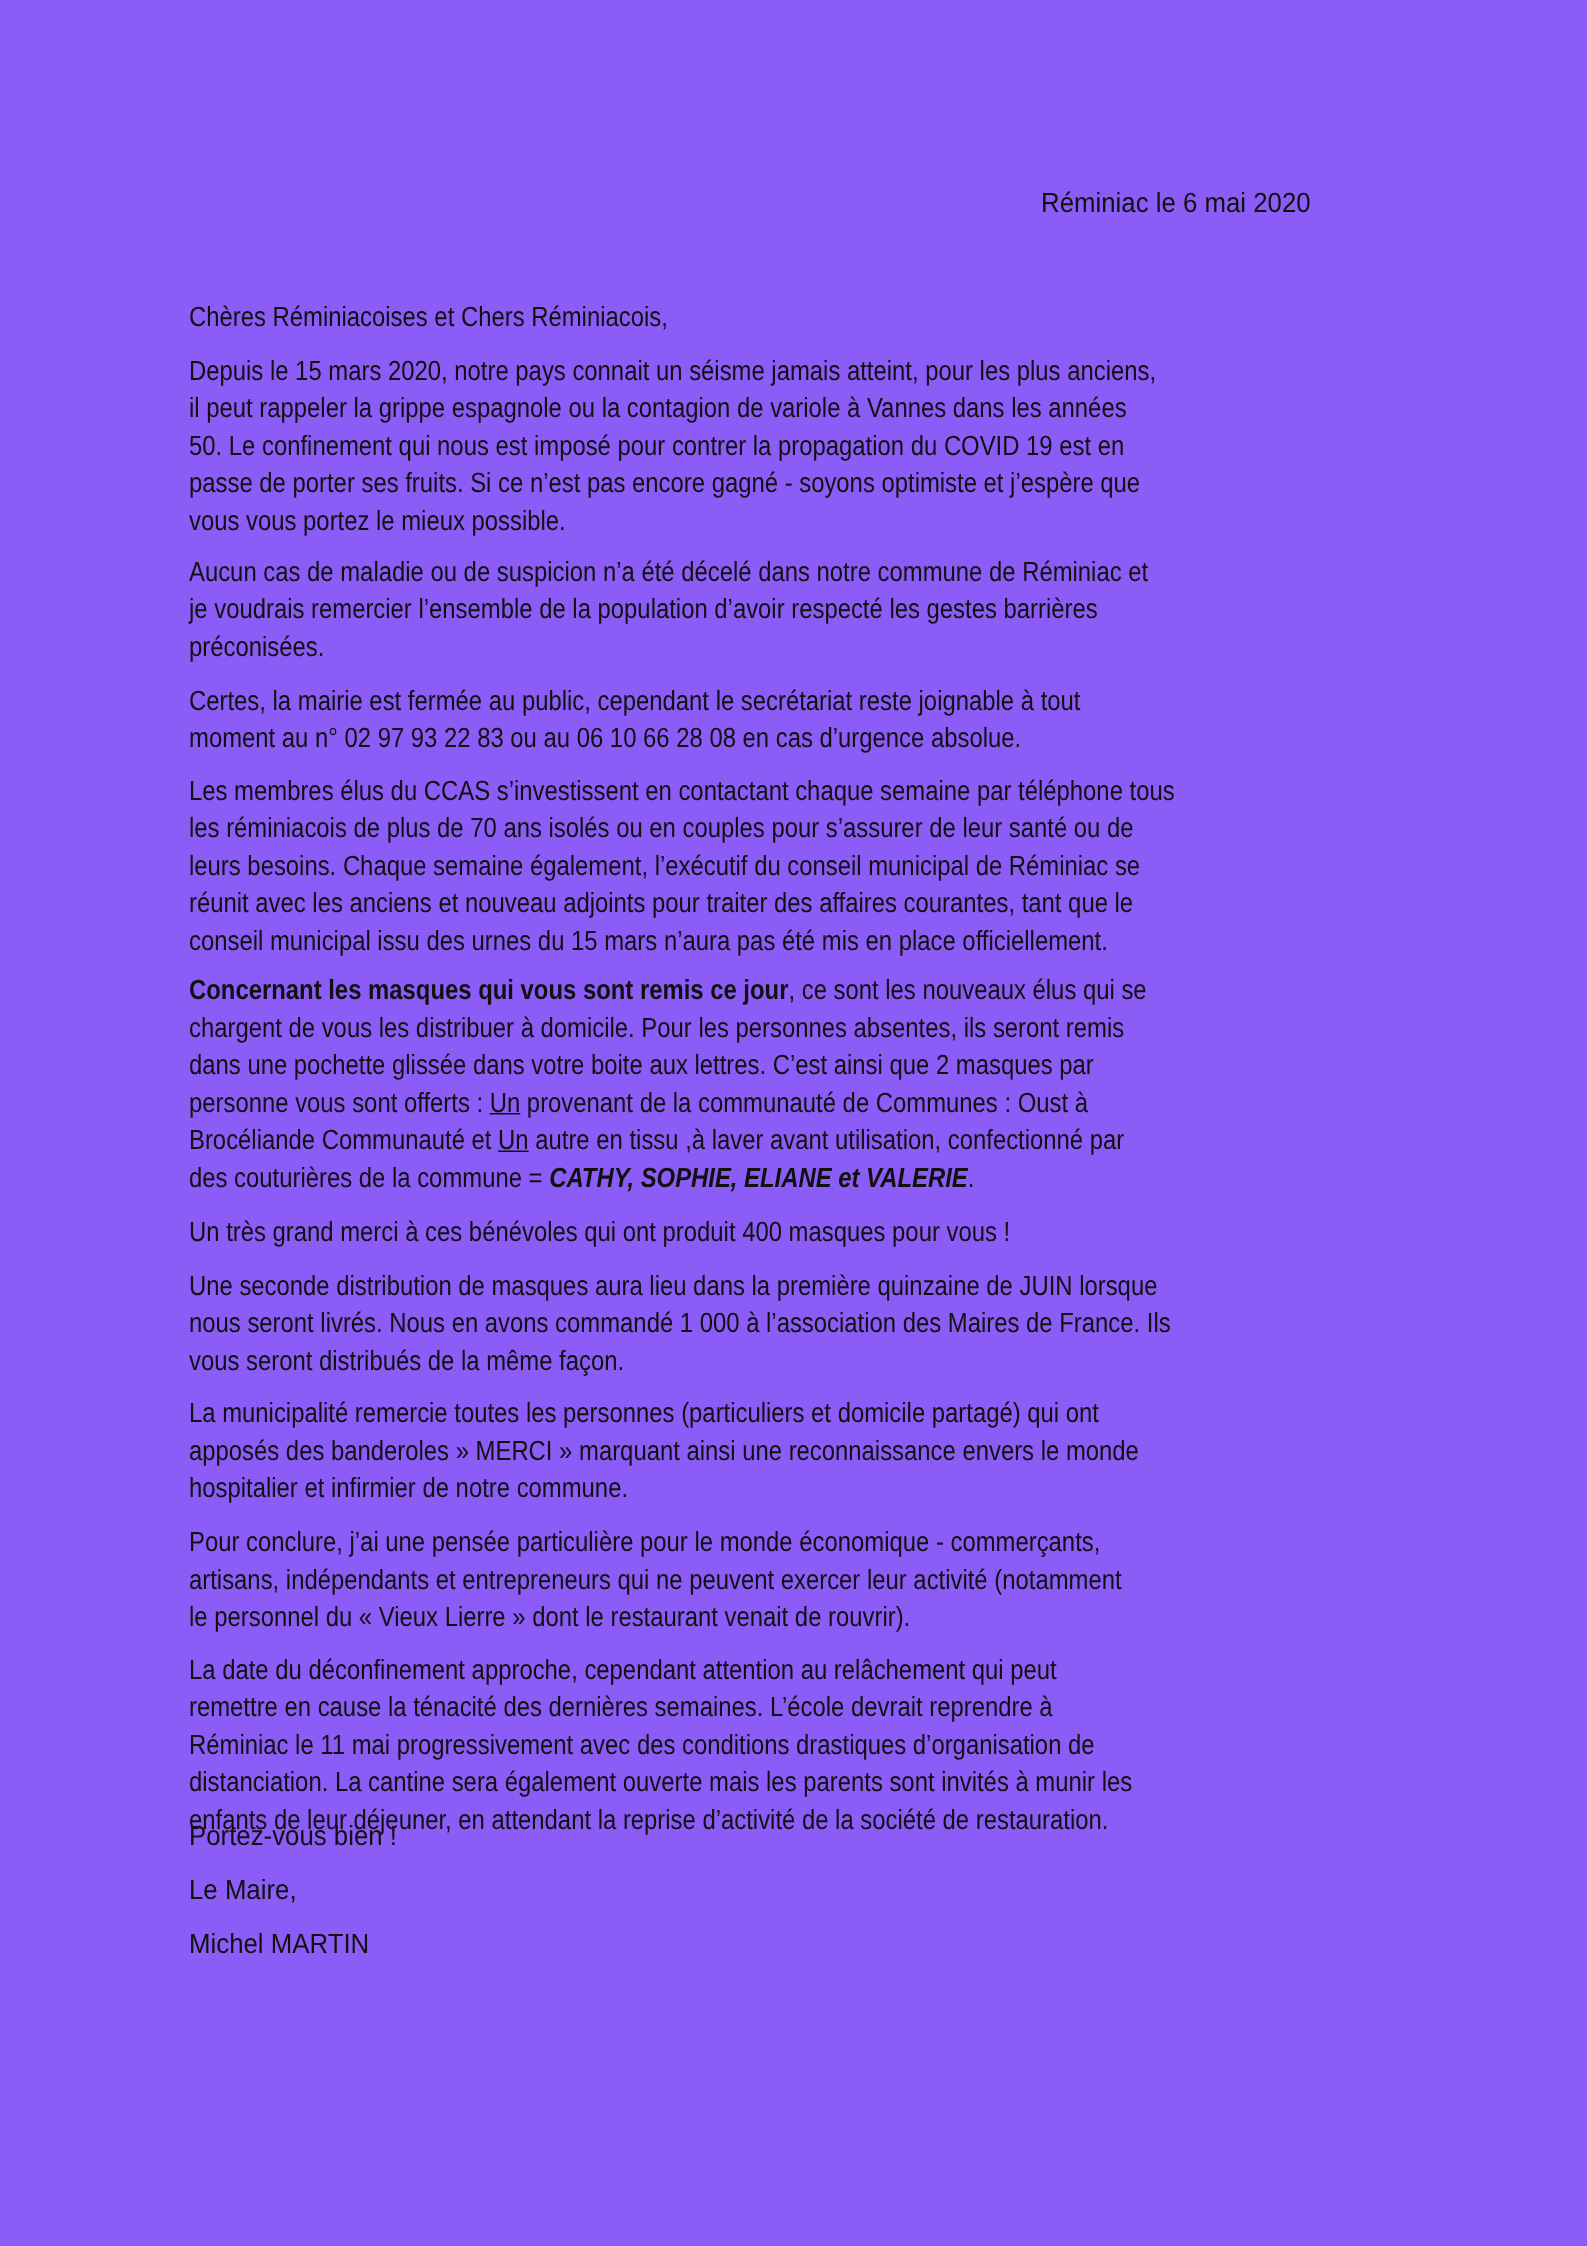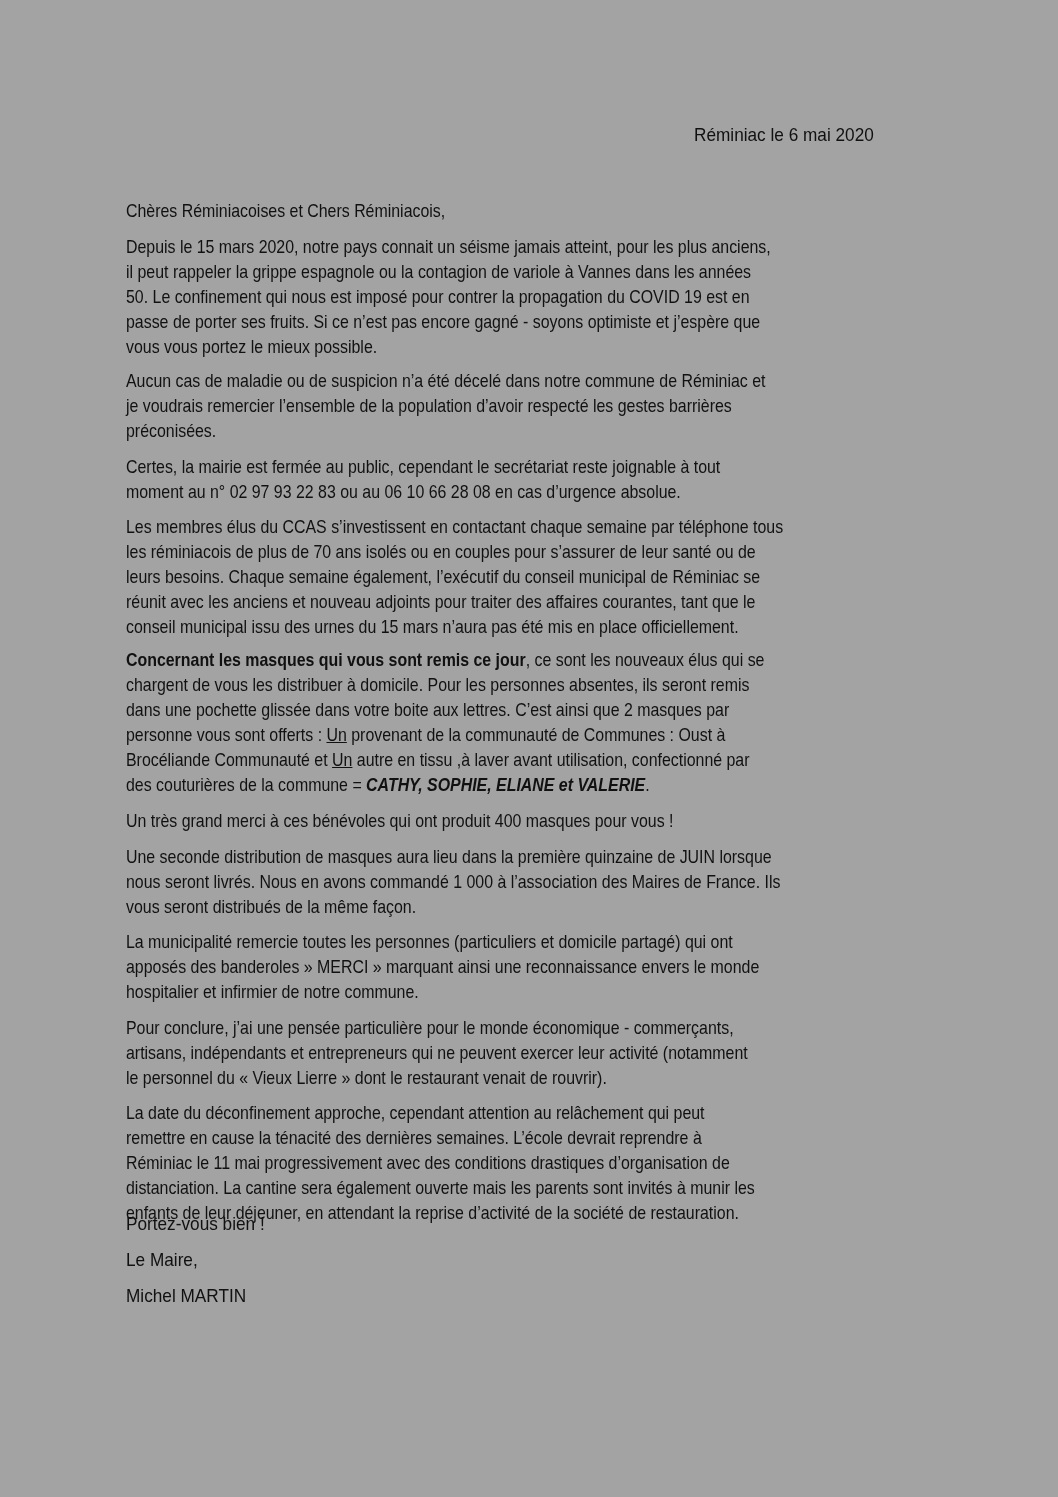--- a/index.html
+++ b/index.html
@@ -1,17 +1,17 @@
 <!DOCTYPE html>
 <html><head>
 <meta charset="utf-8">
 <style>
   html, body { margin: 0; padding: 0; background: #ffffff; }
   body { width: 1058px; height: 1497px; position: relative; overflow: hidden; }
-  .page { position: absolute; left: 0; top: 0; width: 1058px; height: 1497px; background: #a3a3a3; }
+  .page { position: absolute; left: 0; top: 0; width: 1058px; height: 1497px; background: #8b5cf6; }
   .line {
     position: absolute; left: 126px; white-space: nowrap;
     font-family: "Liberation Sans", sans-serif; font-size: 18.5px; color: #111;
     transform-origin: left top; transform: scaleX(0.86); line-height: 22px;
   }
   .date { left: 694px; transform: scaleX(0.93); }
   .closing { transform: scaleX(0.93); }
   b { font-weight: bold; }
   i.bi { font-style: italic; font-weight: bold; }
   u { text-decoration: underline; }

